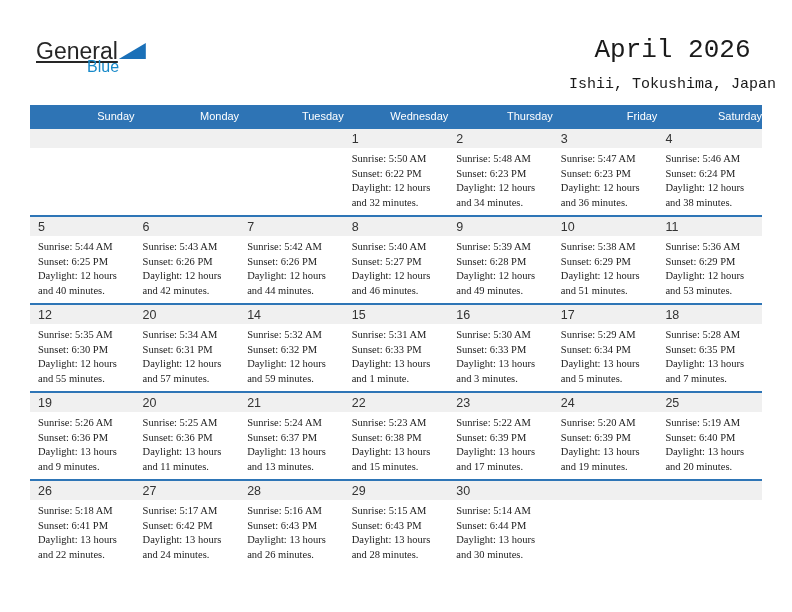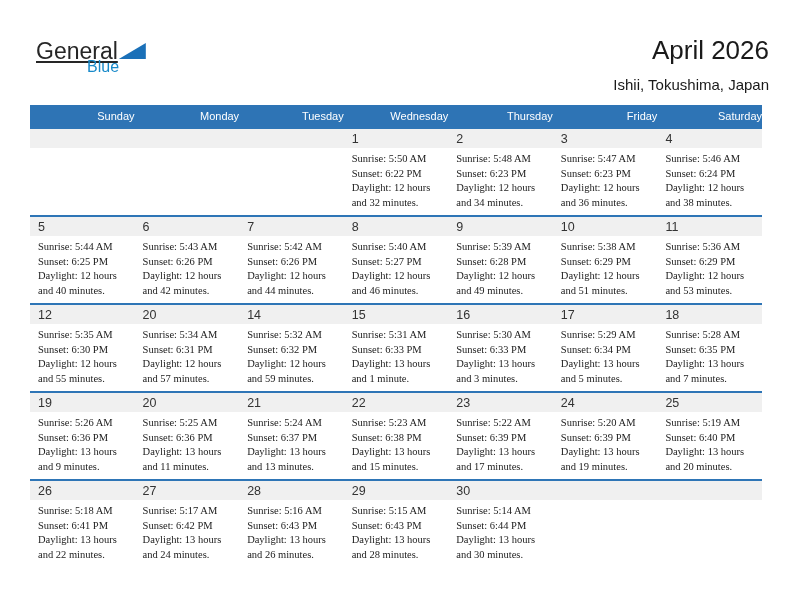--- a/index.html
+++ b/index.html
@@ -7,21 +7,21 @@
   .page{position:relative;width:792px;height:612px;background:#ffffff;overflow:hidden;}
 
   
   .logo{position:absolute;left:36px;top:40px;line-height:1;}
   .logo-row1{font-size:23px;color:#262626;letter-spacing:0px;white-space:nowrap;text-decoration:underline;}
   .logo-triangle{display:inline-block;width:27px;height:16px;margin-left:1px;background:#1A70B8;
     clip-path:polygon(0 100%,100% 0,100% 100%);vertical-align:baseline;}
   .logo-row2{font-size:16px;color:#1789C9;margin-left:51px;margin-top:-4px;}
 
   
-  .title-block{position:absolute;right:23px;top:34px;text-align:right;}
+  .title-block{position:absolute;right:16px;top:34px;text-align:center;font-family:Liberation Mono, monospace;}
   .title{font-size:26px;color:#1A1A1A;line-height:1.25;}
   .subtitle{font-size:15px;color:#1A1A1A;margin-top:9px;}
 
   
   table.cal{position:absolute;left:30px;top:105px;width:732px;border-collapse:collapse;table-layout:fixed;}
   table.cal th{background:#2E74B5;color:#ffffff;font-weight:400;font-size:11px;text-align:right;
     padding:0 0 0 8px;height:22px;vertical-align:middle;}
   tr.week-row{height:88px;}
   tr.week-row td{vertical-align:top;padding:0;border-top:2px solid #2E75B6;}
   .daynum{background:#F0F0F0;height:19px;font-size:12.5px;color:#333333;padding:2px 0 0 8px;

